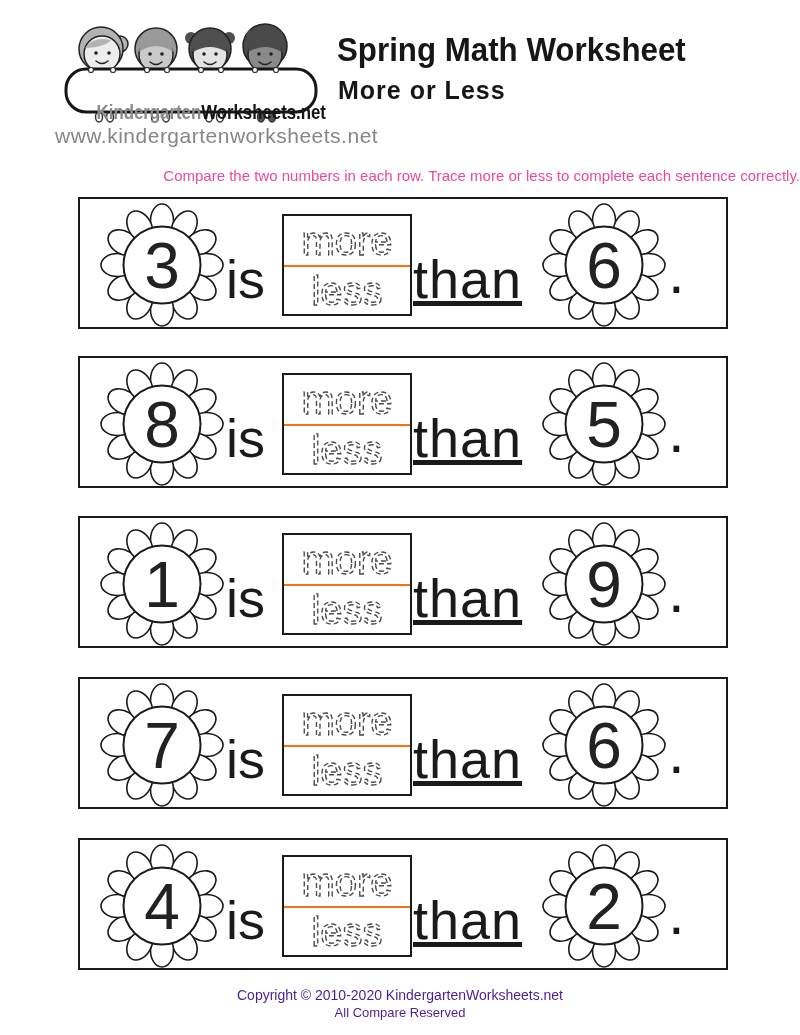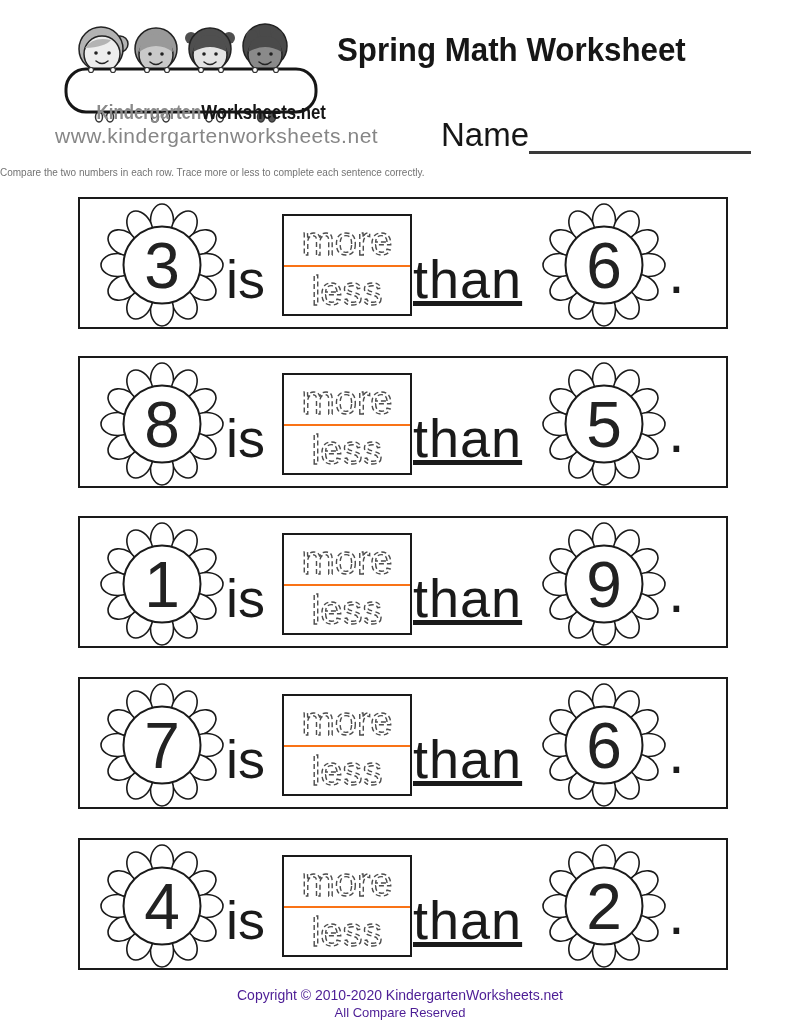--- a/index.html
+++ b/index.html
@@ -34,22 +34,22 @@
     letter-spacing:1px; color:#161616;
   }
   .name-row { position:absolute; left:441px; top:116px; white-space:nowrap; }
   .name-label { font-size:33px; color:#161616; }
   .name-line {
     display:inline-block; width:222px; height:33px;
     border-bottom:3px solid #3a3a3a; vertical-align:bottom;
   }
 
   .instructions {
-    position:absolute; left:0; top:167px; width:800px; text-align:left;
-    font-size:10px; color:#737373;
+    position:absolute; left:0; top:167px; width:800px; text-align:right;
+    font-size:15px; color:#ec4899;
   }
 
   
   .row {
     position:absolute; left:78px; width:650px; height:132px;
     border:2px solid #1a1a1a; background:#fff;
   }
   .row-0 { top:197px; } .row-1 { top:356px; } .row-2 { top:516px; }
   .row-3 { top:677px; } .row-4 { top:838px; }
 
@@ -155,23 +155,21 @@
           <circle cx="158" cy="48" r="2.5"></circle>
         <circle cx="192" cy="48" r="2.5"></circle>
           <circle cx="213" cy="48" r="2.5"></circle>
       </g>
     </svg>
     <div class="logo-text"><span class="gray">Kindergarten</span><span class="black">Worksheets.net</span></div>
   </div>
   <div class="site-url">www.kindergartenworksheets.net</div>
 
   <div class="title">Spring Math Worksheet</div>
-  <div class="name-row">
-    <span class="name-label">Name</span><span class="name-line"></span>
-  </div>
+  <div class="subtitle">More or Less</div>
 
   <div class="instructions">Compare the two numbers in each row. Trace more or less to complete each sentence correctly.</div>
 
   <div class="row row-0">
     <div class="flower flower-left">
       <svg class="flower-svg" width="124" height="124" viewBox="0 0 124 124">
           <g transform="rotate(0 62 62)">
             <ellipse cx="62" cy="17.5" rx="11.5" ry="16.5" fill="#fff" stroke="#1a1a1a" stroke-width="1.6"></ellipse>
           </g>
           <g transform="rotate(30 62 62)">

